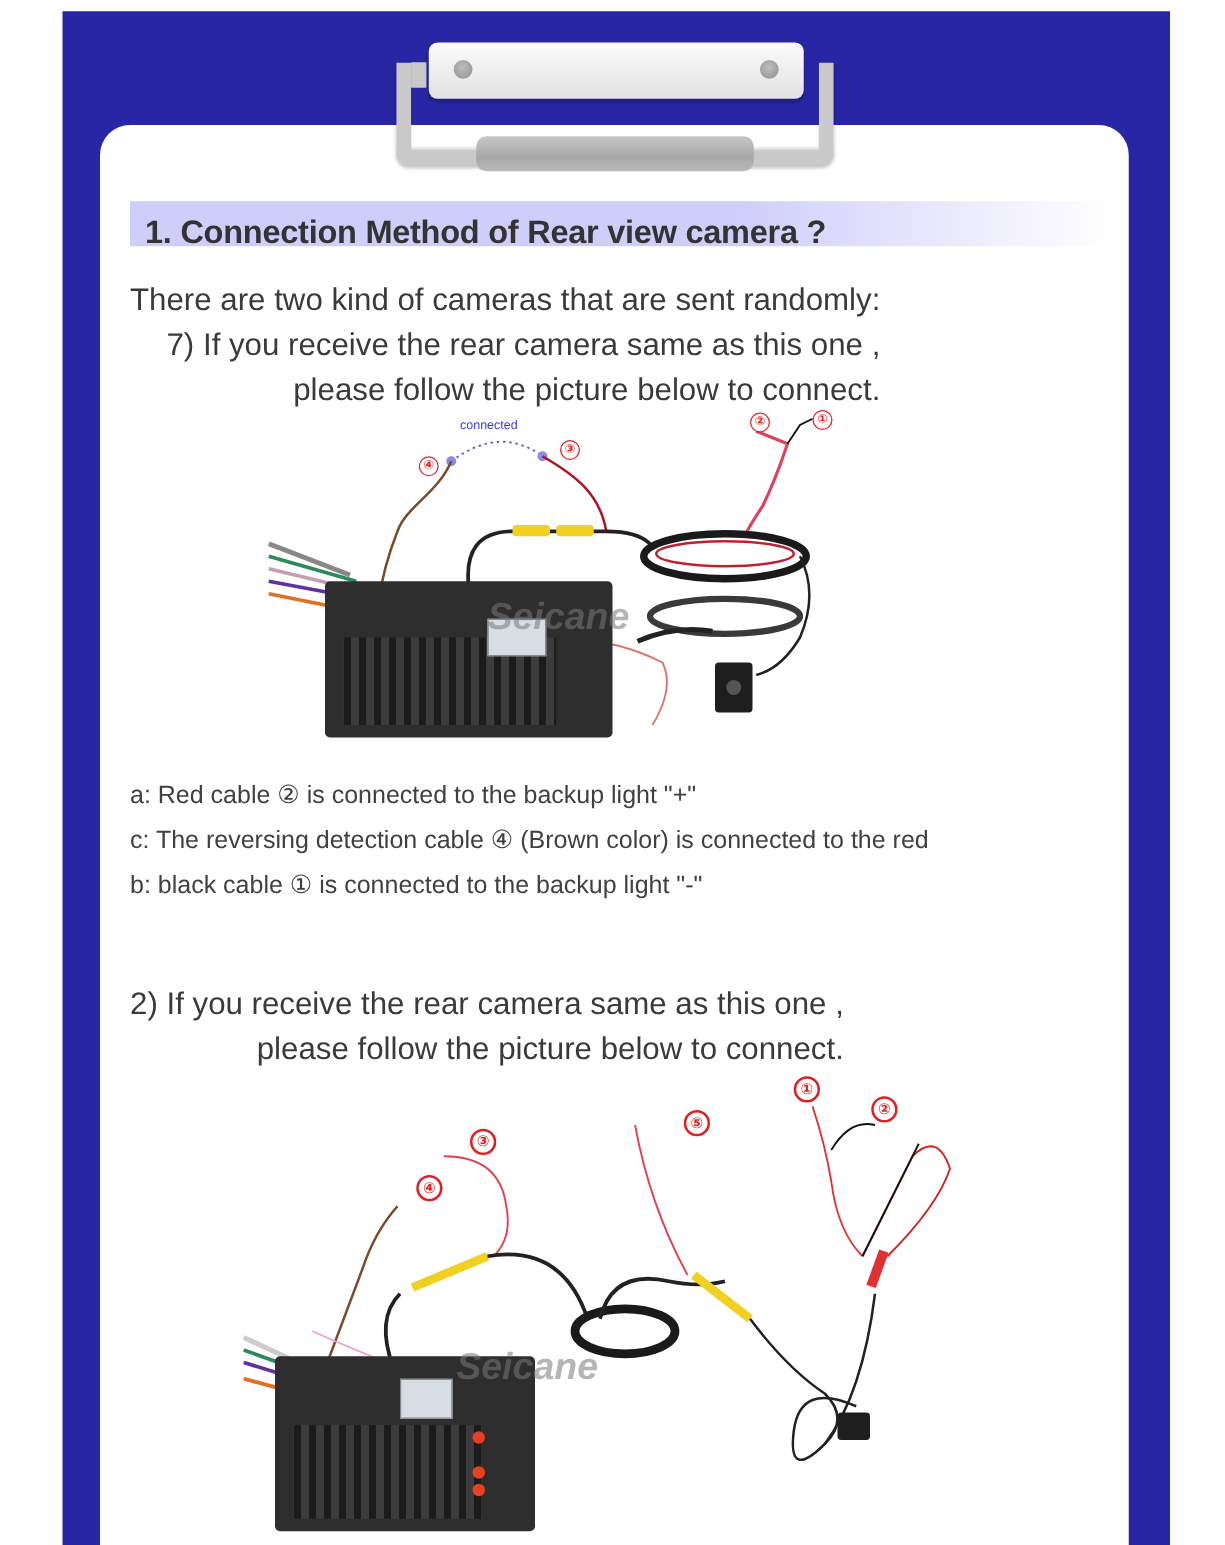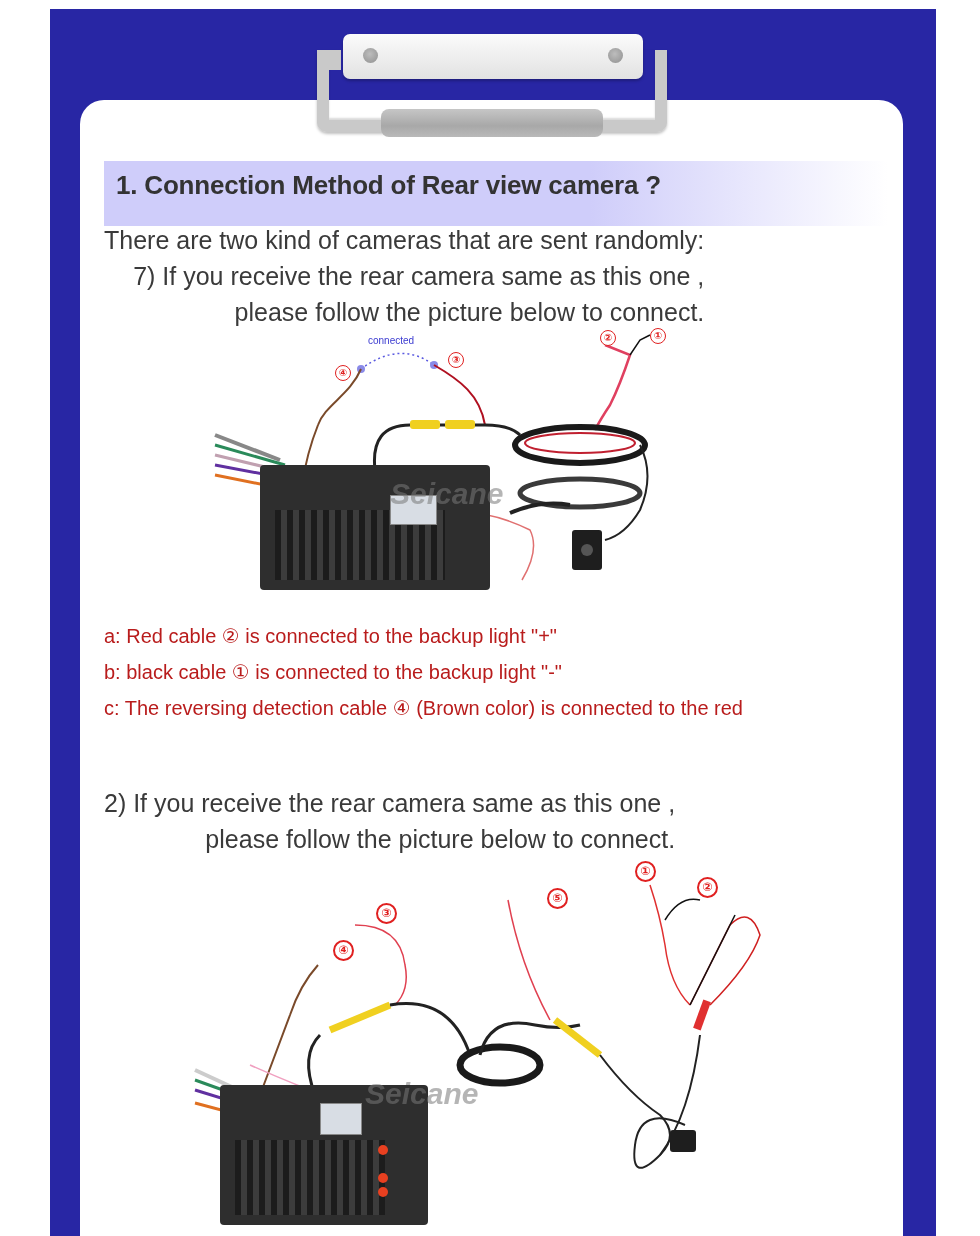--- a/index.html
+++ b/index.html
@@ -5,25 +5,25 @@
   html,body{margin:0;padding:0;background:#ffffff;}
   body{width:980px;height:1236px;position:relative;overflow:hidden;font-family:"Liberation Sans","DejaVu Sans",sans-serif;}
   .frame{position:absolute;left:50px;top:9px;width:886px;height:1227px;background:#2826a4;}
   .card{position:absolute;left:80px;top:100px;width:823px;height:1136px;background:#ffffff;border-radius:24px 24px 0 0;}
   
   .clip-loop{position:absolute;left:317px;top:50px;width:350px;height:82px;border:12px solid #c9c9c9;border-top:none;border-radius:0 0 10px 10px;box-sizing:border-box;box-shadow:0 2px 3px rgba(0,0,0,.25), inset 0 -2px 2px rgba(0,0,0,.15);}
   .clip-loop:before,.clip-loop:after{content:"";position:absolute;top:-0px;width:12px;height:20px;background:#c9c9c9;}
   .clip-plate{position:absolute;left:343px;top:34px;width:300px;height:45px;border-radius:7px;background:linear-gradient(#fbfbfb,#e2e2e2);box-shadow:0 2px 3px rgba(0,0,0,.25);}
   .clip-hole{position:absolute;top:14px;width:15px;height:15px;border-radius:50%;background:radial-gradient(circle at 45% 40%,#bdbdbd,#8f8f8f);}
   .clip-bar{position:absolute;left:381px;top:109px;width:222px;height:28px;border-radius:8px;background:linear-gradient(#c6c6c6,#a8a8a8 60%,#b9b9b9);}
-  .heading{position:absolute;left:104px;top:161px;width:763px;height:65px;background:linear-gradient(90deg,#cfcdfa 0%,#cfcdfa 62%,#ffffff 100%);padding-left:21px;}
+  .heading{position:absolute;left:104px;top:161px;width:763px;height:36px;background:linear-gradient(90deg,#cfcdfa 0%,#cfcdfa 62%,#ffffff 100%);padding-left:21px;}
   .heading span{position:absolute;left:12px;top:9px;font-size:26px;font-weight:bold;color:#333333;letter-spacing:-0.2px;}
   .para{position:absolute;left:104px;color:#3a3a3a;font-size:25px;line-height:36px;white-space:nowrap;text-align:right;}
   .para .indent{padding-left:24px;display:block;}
-  .note{position:absolute;left:104px;color:#b91c1c;font-size:20px;line-height:36px;white-space:nowrap;}
+  .note{position:absolute;left:104px;color:#404040;font-size:20px;line-height:36px;white-space:nowrap;}
   .note .indent{padding-left:24px;display:block;}
   .diagram{position:absolute;}
   .label-num{position:absolute;width:14px;height:14px;border:1.5px solid #e02020;border-radius:50%;color:#e02020;font-size:10px;line-height:14px;text-align:center;font-weight:bold;background:#fff;}
   .label-num.big{width:17px;height:17px;line-height:17px;font-size:12px;border-width:2px;}
   .connected{position:absolute;color:#3a3ad0;font-size:10px;}
   .unit{position:absolute;background:#2e2e2e;border-radius:4px;}
   .fins{position:absolute;background:repeating-linear-gradient(90deg,#1c1c1c 0 6px,#3c3c3c 6px 12px);}
   .port{position:absolute;background:#d8dde4;border:1px solid #888;}
   .watermark{position:absolute;font-style:italic;font-weight:bold;color:rgba(120,120,120,.55);font-size:30px;margin-top:12px;}
 </style>
@@ -96,22 +96,22 @@
   </div>
   <div class="watermark" style="left:180px;top:140px">Seicane</div>
 
   <div style="position:absolute;left:362px;top:205px;width:30px;height:40px;background:#1e1e1e;border-radius:3px">
     <div style="position:absolute;left:9px;top:14px;width:12px;height:12px;border-radius:50%;background:#555"></div>
   </div>
 </div>
 
 <div class="note" style="top:618px">
   <span style="display:block">a: Red cable ② is connected to the backup light "+"</span>
+  <span style="display:block">c: The reversing detection cable ④ (Brown color) is connected to the red</span>
   <span style="display:block">b: black cable ① is connected to the backup light "-"</span>
-  <span style="display:block">c: The reversing detection cable ④ (Brown color) is connected to the red</span>
 </div>
 
 <div class="para" style="top:785px">
   <span style="display:block">2) If you receive the rear camera same as this one ,</span>
   <span class="indent" style="padding-left:30px">please follow the picture below to connect.</span>
 </div>
 
 <div class="diagram" style="left:190px;top:855px;width:600px;height:380px">
   <svg width="600" height="380" style="position:absolute;left:0;top:0">
 

